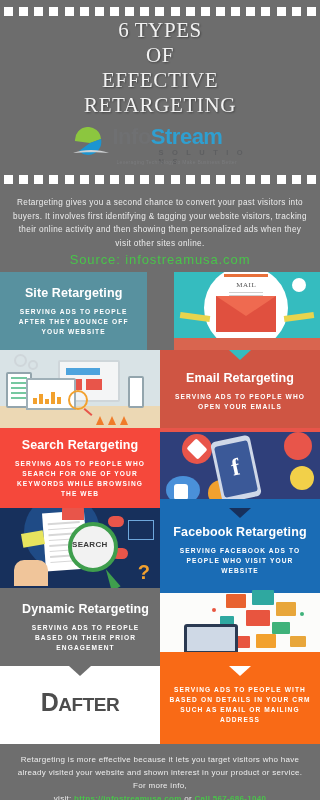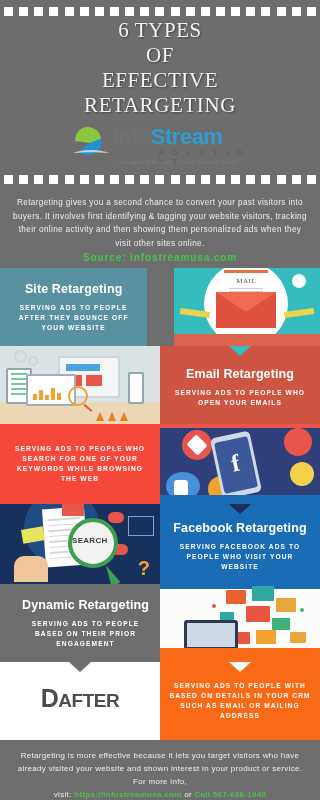--- a/index.html
+++ b/index.html
@@ -31,21 +31,21 @@
   .logo-mark{position:absolute;left:0;top:3px;width:38px;height:30px;}
   .logo-text{position:absolute;left:40px;top:0;
     font-family:"Liberation Sans",sans-serif;font-weight:bold;font-size:22px;letter-spacing:-.5px;}
   .logo-text .i1{color:#6f7072;}
   .logo-text .i2{color:#2f9fd0;}
   .logo-sub{position:absolute;left:86px;top:24px;font-size:7.5px;letter-spacing:3.2px;color:#5e5f61;font-weight:bold;}
   .logo-tag{position:absolute;left:44px;top:35px;font-size:5px;letter-spacing:.3px;color:#7a7b7d;white-space:nowrap;}
 
   
   .intro{padding:6px 12px 2px;text-align:center;color:#ededed;font-size:8.2px;line-height:13.5px;letter-spacing:.35px;}
-  .source{text-align:center;color:#49c44a;font-size:10px;letter-spacing:.9px;font-weight:bold;padding-bottom:5px;}
+  .source{text-align:center;color:#49c44a;font-size:13px;letter-spacing:.9px;font-weight:normal;padding-bottom:5px;}
 
   
   .grid{position:relative;width:320px;}
   .row{display:flex;width:320px;}
   .cell{width:160px;height:78px;position:relative;overflow:hidden;}
   .cell.tall{height:80px;}
 
   .txt{display:flex;flex-direction:column;align-items:center;justify-content:center;text-align:center;padding:4px 9px;box-sizing:border-box;}
   .txt h3{margin:0 0 7px;font-size:12.5px;font-weight:bold;color:#fff;letter-spacing:.1px;font-family:"Liberation Sans",sans-serif;}
   .txt p{margin:0;font-size:6.6px;line-height:10px;letter-spacing:1.1px;color:#fff;font-weight:bold;}
@@ -288,20 +288,21 @@
       </div>
       <div class="cell txt c-red">
         <div class="notch teal"></div>
         <h3 style="margin-top:5px">Email Retargeting</h3>
         <p>SERVING ADS TO PEOPLE WHO OPEN YOUR EMAILS</p>
       </div>
     </div>
 
     <div class="row">
       <div class="cell txt c-scarlet tall">
+        <h3>Search Retargeting</h3>
         <p>SERVING ADS TO PEOPLE WHO SEARCH FOR ONE OF YOUR KEYWORDS WHILE BROWSING THE WEB</p>
       </div>
       <div class="cell ill ill-fb tall">
         <div class="fb-band"></div>
         <div class="fb-heartc">
             <div style="position:absolute;left:7px;top:8px;width:16px;height:14px;background:#fff;border-radius:2px;transform:rotate(45deg)"></div>
           </div>
         <div class="emo" style="right:8px;top:4px;width:28px;height:28px;background:#e8554a;"></div>
         <div class="emo" style="right:6px;bottom:18px;width:24px;height:24px;background:#f2d049;"></div>
         <div class="emo" style="left:48px;bottom:2px;width:26px;height:26px;background:#f2a12e;"></div>

